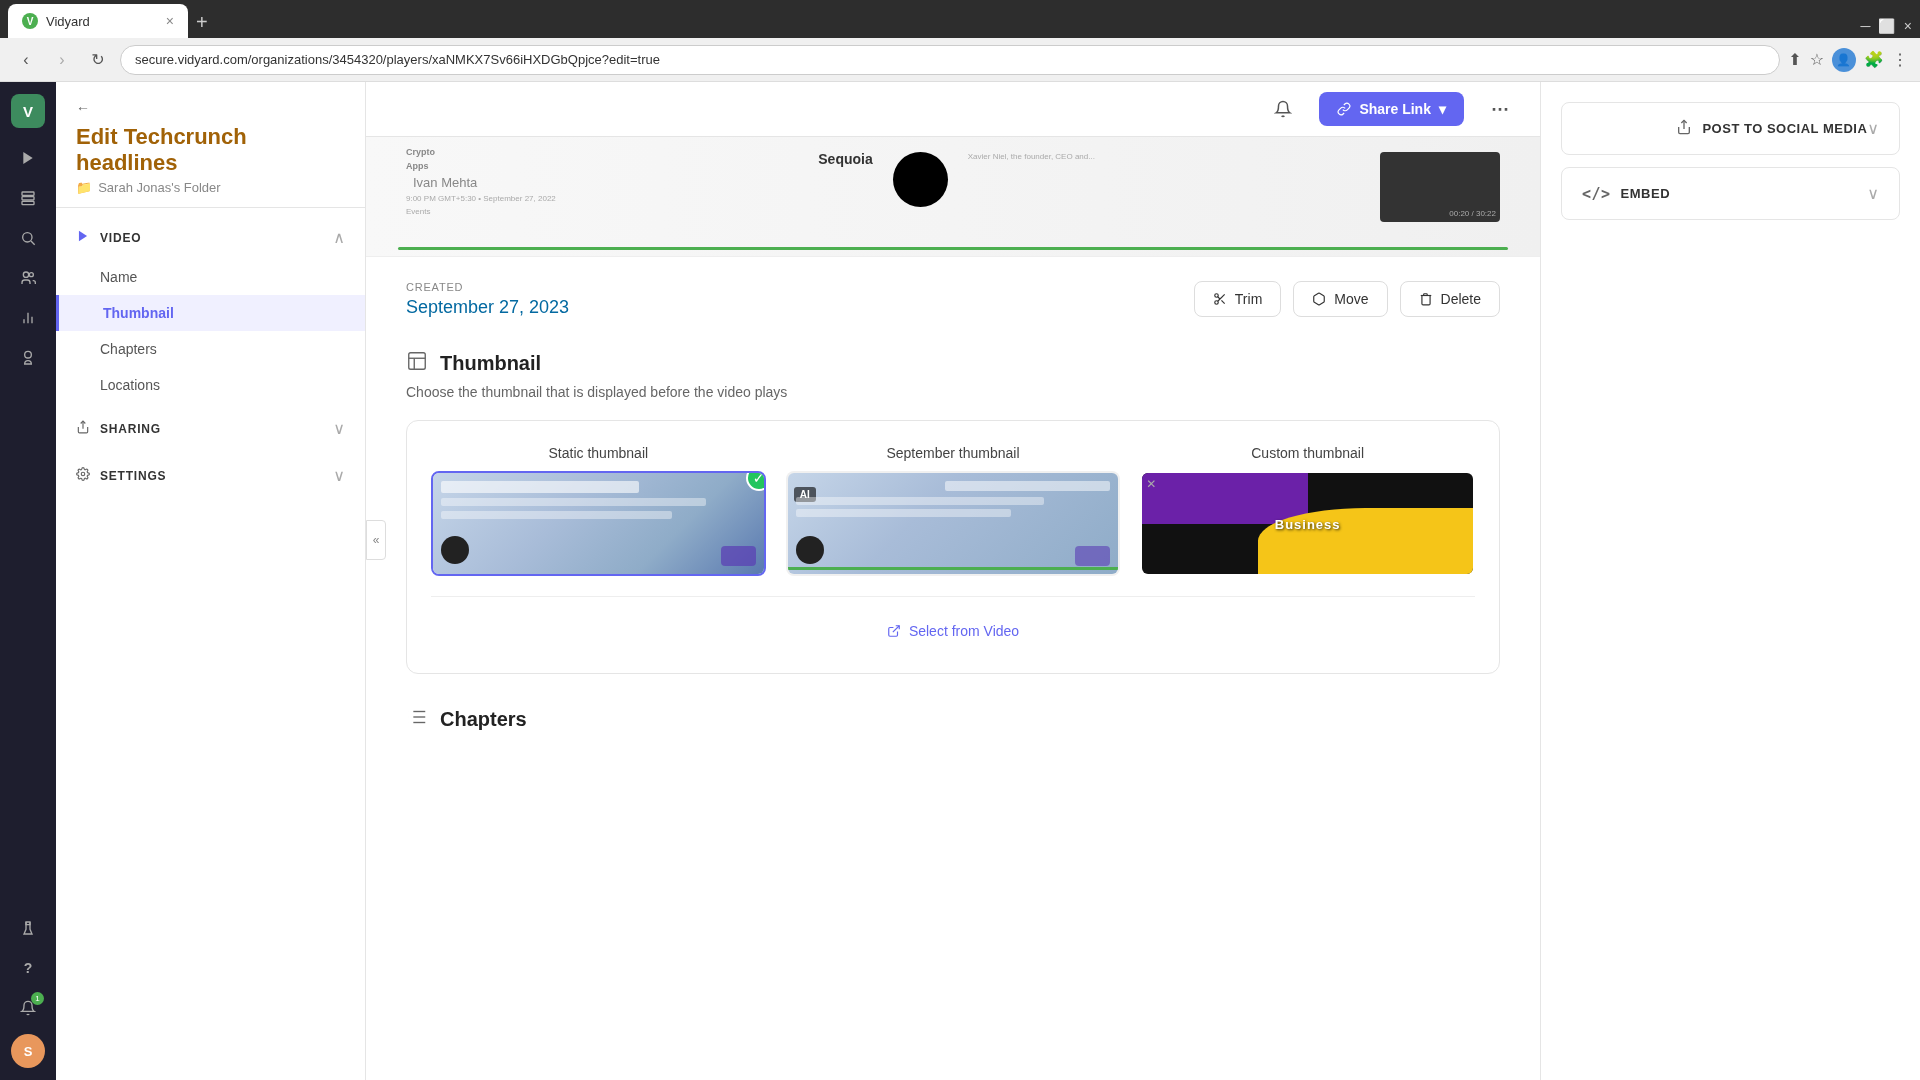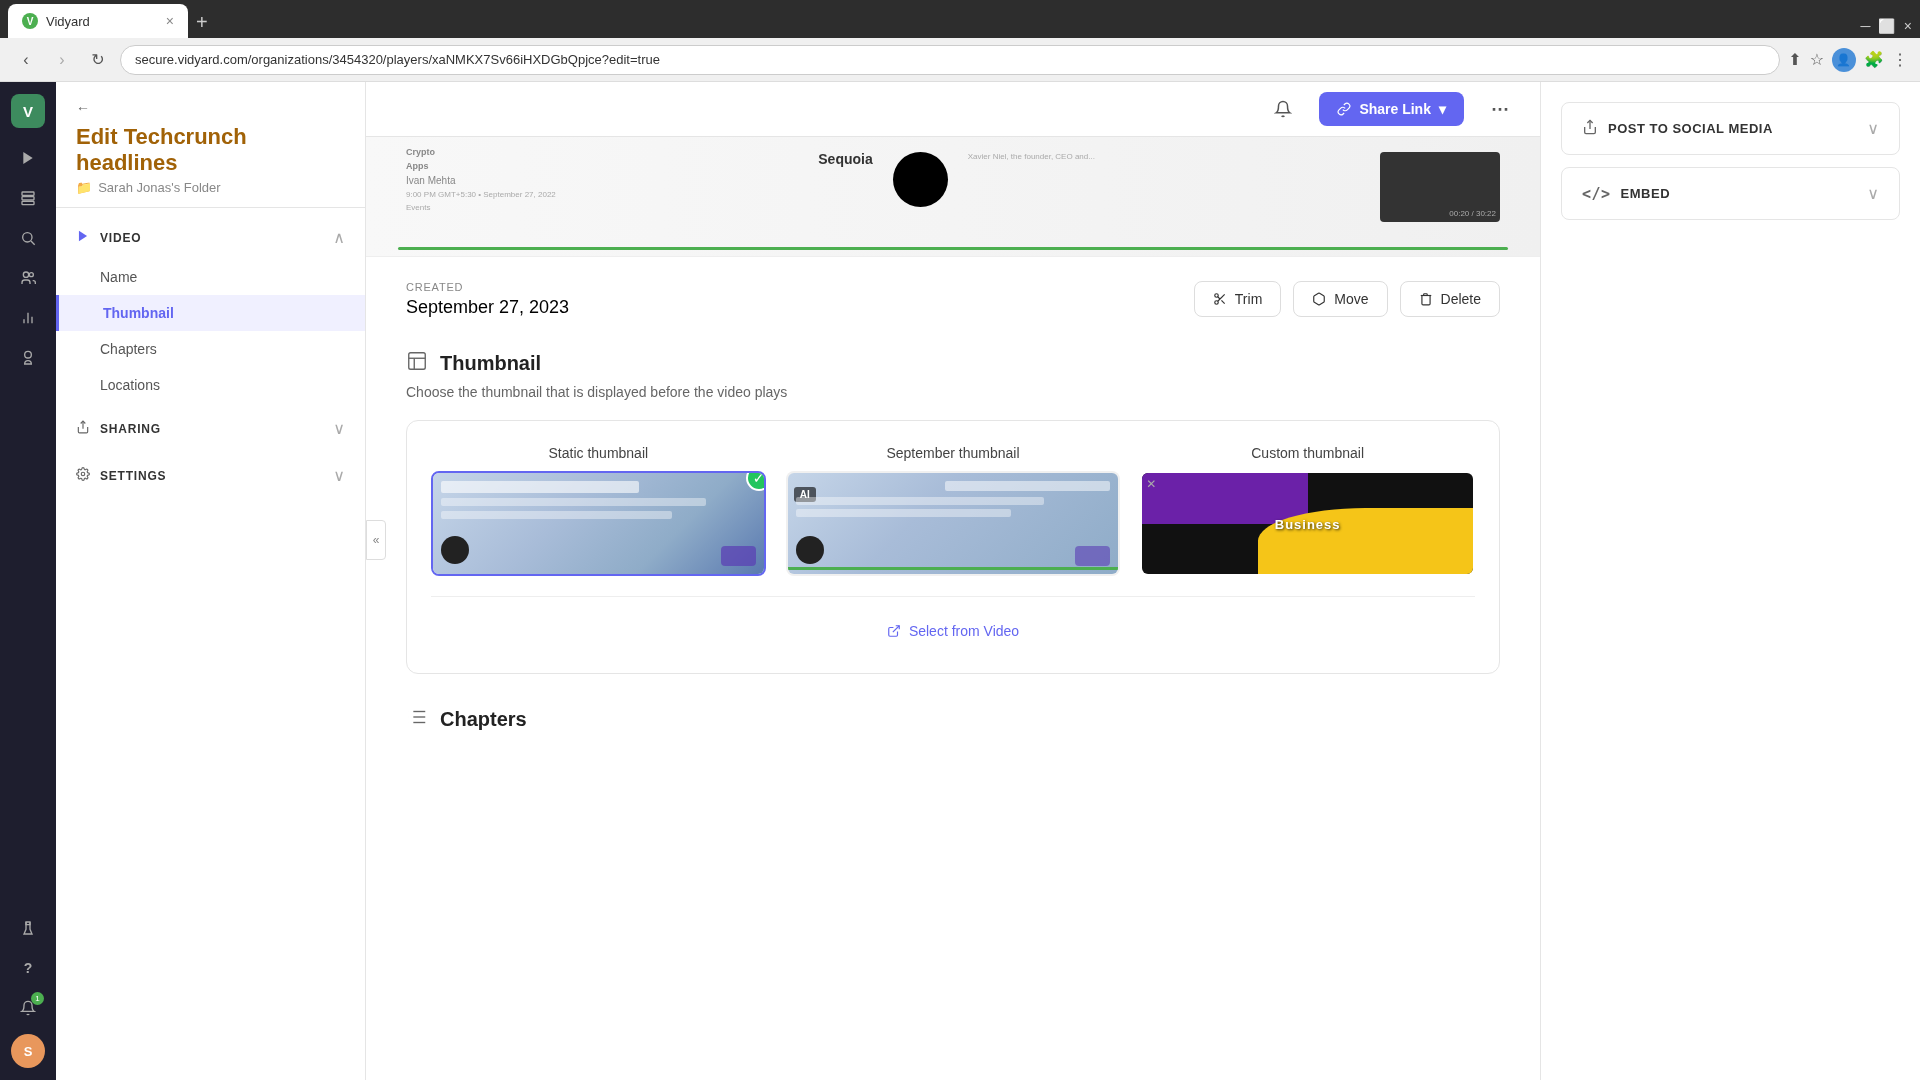--- a/index.html
+++ b/index.html
@@ -198,42 +198,42 @@
         <div style="width:32px; height:32px; display:flex; align-items:center; justify-content:center; cursor:pointer; color:#555; border-radius:50%; font-size:18px; font-weight:bold;">⋯</div>
       </div>
     </div>
 
     <div style="background:#f5f5f5; height:120px; position:relative; overflow:hidden; border-bottom:1px solid #eee;">
 
       <div style="position:absolute; top:0; left:0; right:0; bottom:0; background:linear-gradient(to right, #f8f8f8, #f0f0f0); display:flex; align-items:flex-start; padding:10px 40px; gap:20px; overflow:hidden;">
         <div style="display:flex; flex-direction:column; gap:4px; flex:1;">
           <div style="font-size:9px; color:#888; font-weight:bold;">Crypto</div>
           <div style="font-size:9px; color:#888; font-weight:bold;">Apps</div>
-          <div style="font-size:10px; color:#888;">Ivan Mehta</div>
+          <div style="font-size:13px; color:#888;margin-left:7px;">Ivan Mehta</div>
           <div style="font-size:8px; color:#aaa;">9:00 PM GMT+5:30 • September 27, 2022</div>
           <div style="font-size:8px; color:#aaa;">Events</div>
         </div>
         <div style="font-size:14px; font-weight:bold; color:#333; white-space:nowrap; margin-top:4px;">Sequoia</div>
         <div style="position:relative; margin-top:5px;">
           <div style="width:55px; height:55px; background:#000; border-radius:50%;"></div>
         </div>
         <div style="flex:1; font-size:8px; color:#aaa; margin-top:5px;">Xavier Niel, the founder, CEO and...</div>
         <div style="background:#333; width:120px; height:70px; border-radius:4px; margin-top:5px; display:flex; align-items:flex-end; justify-content:flex-end; padding:4px; font-size:8px; color:#aaa;">
           00:20 / 30:22
         </div>
       </div>
       <div style="position:absolute; bottom:6px; left:32px; right:32px; height:3px; background:#4CAF50; border-radius:2px;"></div>
     </div>
 
     <div style="padding:24px 40px; flex:1;">
 
       <div style="display:flex; align-items:flex-start; justify-content:space-between; margin-bottom:32px;">
         <div>
           <div style="font-size:11px; color:#888; letter-spacing:0.8px; text-transform:uppercase; margin-bottom:4px;">CREATED</div>
-          <div style="font-size:18px; font-weight:500; color:#000000;">September 27, 2023</div>
+          <div style="font-size:18px; font-weight:500; color:#0369a1;">September 27, 2023</div>
         </div>
         <div style="display:flex; gap:12px;">
           <button style="display:flex; align-items:center; gap:8px; padding:9px 18px; border:1.5px solid #ddd; border-radius:8px; background:white; cursor:pointer; font-size:14px; color:#333; font-weight:500;">
             <svg width="14" height="14" viewBox="0 0 24 24" fill="none" stroke="currentColor" stroke-width="2">
                 <circle cx="6" cy="6" r="3"></circle>
                 <circle cx="6" cy="18" r="3"></circle>
                 <line x1="20" y1="4" x2="8.12" y2="15.88"></line>
                 <line x1="14.47" y1="14.48" x2="20" y2="20"></line>
                 <line x1="8.12" y1="8.12" x2="12" y2="12"></line>
               </svg>
@@ -340,21 +340,21 @@
           </span>
           <h2 style="font-size:20px; font-weight:700; color:#222;">Chapters</h2>
         </div>
       </div>
     </div>
   </div>
 
   <div style="width:380px; background:#fff; border-left:1px solid #e5e5e5; padding:20px;">
 
     <div style="border:1px solid #e5e5e5; border-radius:8px; margin-bottom:12px;">
-      <div style="display:flex; align-items:center; justify-content:space-between; padding:16px 20px; cursor:pointer;">
+      <div style="display:flex; align-items:center; justify-content:flex-end; padding:16px 20px; cursor:pointer;">
         <div style="font-size:13px; font-weight:700; color:#333; display:flex; align-items:center; gap:10px; letter-spacing:0.5px; text-transform:uppercase;">
           <span style="color:#666;">
             <svg width="16" height="16" viewBox="0 0 24 24" fill="none" stroke="currentColor" stroke-width="2">
                 <path d="M4 12v8a2 2 0 0 0 2 2h12a2 2 0 0 0 2-2v-8"></path>
                 <polyline points="16 6 12 2 8 6"></polyline>
                 <line x1="12" y1="2" x2="12" y2="15"></line>
               </svg>
           </span>
           <span>POST TO SOCIAL MEDIA</span>
         </div>

